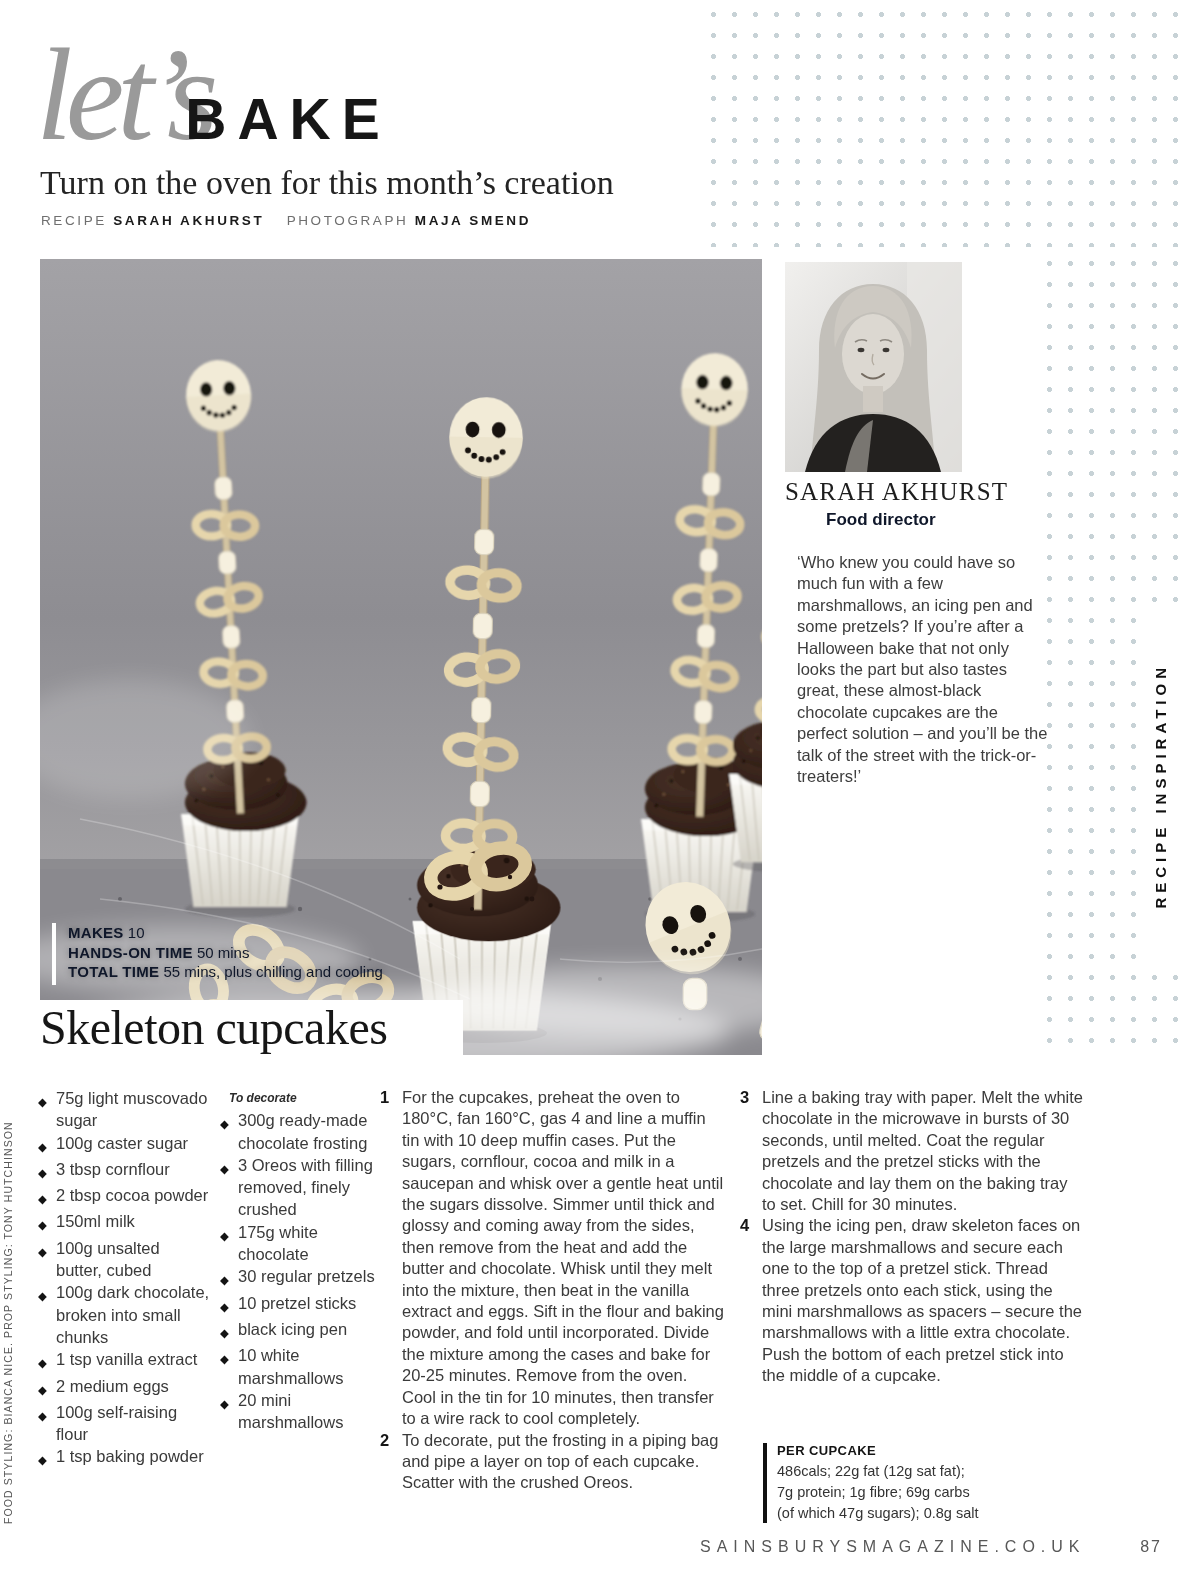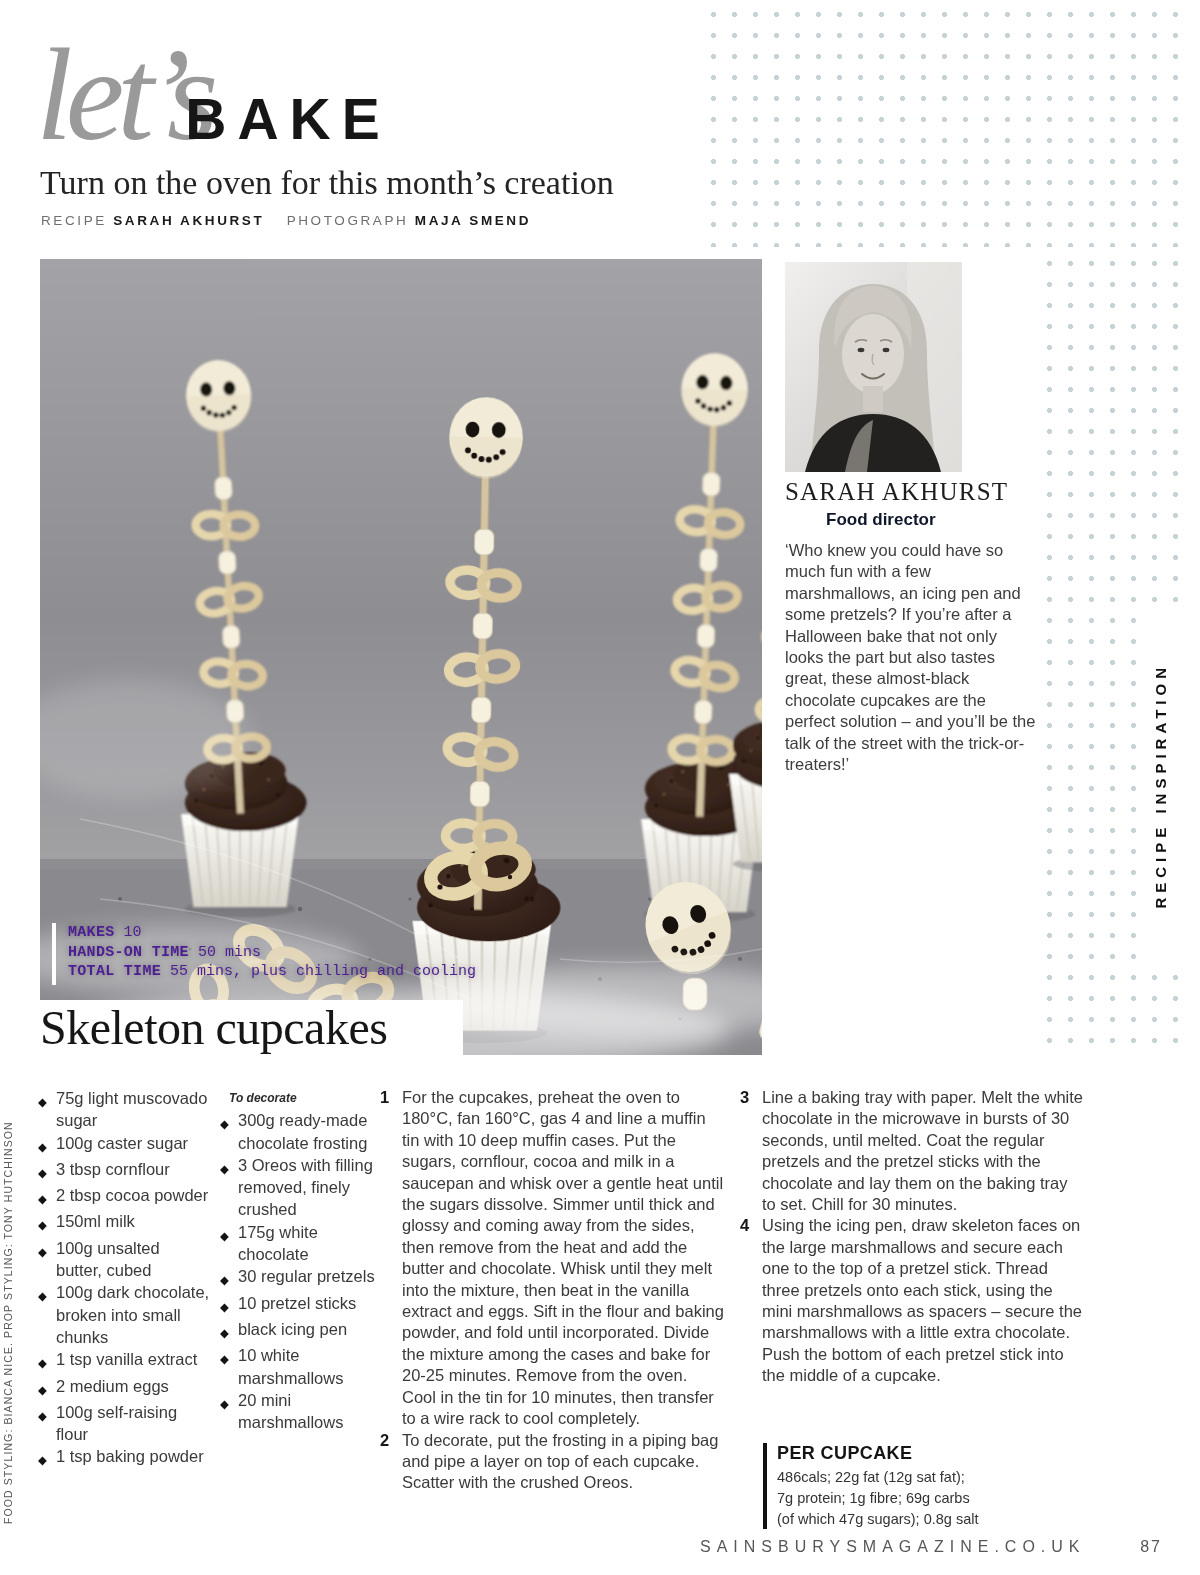--- a/index.html
+++ b/index.html
@@ -27,34 +27,34 @@
   .subtitle{position:absolute;left:40px;top:164px;margin:0;font-family:"Liberation Serif",serif;
             font-weight:normal;font-size:34px;color:#242424;}
   .credits{position:absolute;left:41px;top:213px;font-size:13.5px;letter-spacing:2.6px;color:#6f6f6f;white-space:nowrap;}
   .credits b{color:#1b1b1b;}
   .credits .gap{display:inline-block;width:16px;}
 
   
   .photo{position:absolute;left:40px;top:259px;width:722px;height:796px;margin:0;overflow:hidden;background:#96959a;}
   .photo svg.scene{position:absolute;left:0;top:0;width:100%;height:100%;}
   .title-cut{position:absolute;left:0;bottom:0;width:423px;height:55px;background:#fff;}
-  .photo-meta{position:absolute;left:12px;top:664px;display:flex;color:#4c1d95;text-shadow:0 0 6px rgba(0,0,0,.35);font-family:Liberation Mono, monospace;}
+  .photo-meta{position:absolute;left:12px;top:664px;display:flex;color:#0f172a;text-shadow:0 0 6px rgba(0,0,0,.35);}
   .photo-meta .bar{width:4px;height:62px;background:#fff;margin-right:12px;}
   .photo-meta .rows{font-size:15px;line-height:19.5px;white-space:nowrap;}
   .photo-meta b{letter-spacing:.3px;}
 
   .recipe-title{position:absolute;left:40px;top:1000px;margin:0;font-family:"Liberation Serif",serif;
                 font-weight:normal;font-size:48px;color:#161616;letter-spacing:-.5px;}
 
   
   .portrait{position:absolute;left:785px;top:262px;width:177px;height:210px;}
   .a-name{position:absolute;left:785px;top:478px;font-family:"Liberation Serif",serif;font-size:25px;
           color:#1d1d1d;letter-spacing:1.2px;}
   .a-role{position:absolute;left:826px;top:510px;font-size:17px;font-weight:bold;color:#0f172a;}
-  .a-quote{position:absolute;left:785px;top:540px;width:252px;margin:0;font-size:16.5px;line-height:21.4px;color:#3d3d3d;}
+  .a-quote{position:absolute;left:785px;top:540px;width:252px;margin:12px;font-size:16.5px;line-height:21.4px;color:#3d3d3d;}
 
   .get-ahead{position:absolute;left:785px;top:864px;width:261px;height:188px;background:#1c2526;color:#fff;
              text-align:center;box-sizing:border-box;padding:15px 10px;}
   .ga-title{font-family:"Liberation Serif",serif;font-size:30px;margin-bottom:5px;}
   .ga-body{margin:0;font-size:16.5px;line-height:21px;color:#f4f4f4;font-weight:bold;}
 
   
   .col{position:absolute;top:1087px;}
   .col1{left:38px;width:172px;}
   .col2{left:220px;width:158px;}
@@ -62,21 +62,21 @@
   .col4{left:740px;width:344px;height:440px;}
   ul.blist{list-style:none;margin:0;padding:0;}
   .bitem{display:flex;font-size:16.5px;line-height:22.3px;color:#3a3a3a;}
   .diamond{width:18px;flex:0 0 18px;font-size:11.5px;color:#141414;padding-top:4px;}
   .dec-title{font-size:12px;font-weight:bold;font-style:italic;color:#2b2b2b;line-height:22.3px;margin-left:9px;}
   ol.steps{list-style:none;margin:0;padding:0;}
   .step{display:flex;font-size:16.5px;line-height:21.4px;color:#3a3a3a;}
   .step-num{flex:0 0 22px;font-weight:bold;color:#161616;}
   .step-text{flex:1;}
   .nutrition{position:absolute;left:23px;top:356px;border-left:4px solid #111;padding-left:10px;}
-  .n-title{font-size:18px;font-weight:bold;color:#141414;letter-spacing:.4px;margin-bottom:3px;}
+  .n-title{font-size:13px;font-weight:bold;color:#141414;letter-spacing:.4px;margin-bottom:3px;}
   .n-line{font-size:14.5px;line-height:20.8px;color:#333;white-space:nowrap;}
 
   .footer{position:absolute;left:700px;top:1538px;width:462px;display:flex;justify-content:space-between;
           align-items:baseline;color:#575757;}
   .f-site{font-size:16px;letter-spacing:6px;white-space:nowrap;}
   .f-num{font-size:16px;letter-spacing:2px;}
 </style>
 </head>
 <body>
 

